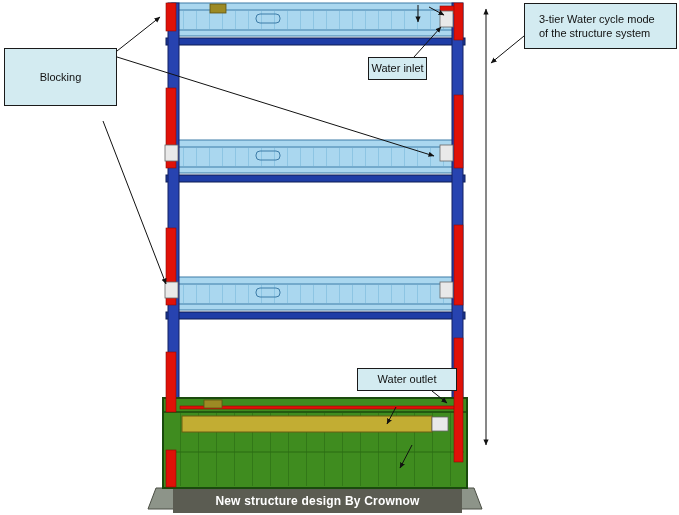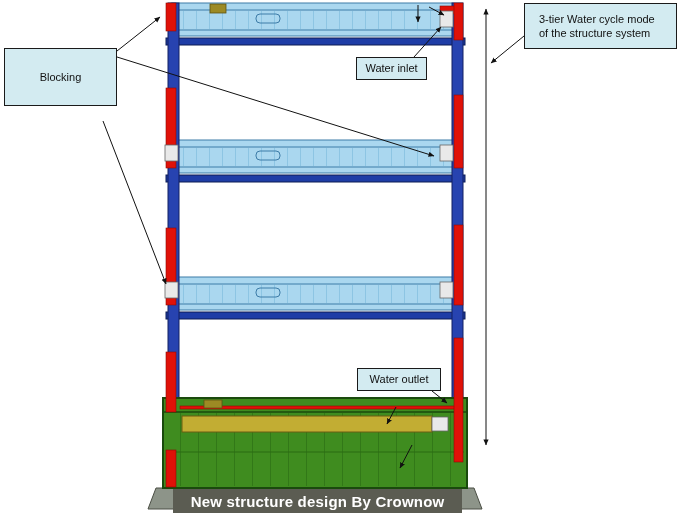--- a/index.html
+++ b/index.html
@@ -5,21 +5,21 @@
   *{margin:0;padding:0;box-sizing:border-box}
   html,body{background:#ffffff;font-family:"Liberation Sans",sans-serif}
   .canvas{position:relative;width:679px;height:515px;background:#fff;overflow:hidden}
   .diagram-svg{position:absolute;left:0;top:0}
   .label-box{position:absolute;background:var(--label-bg);border:1px solid var(--label-border);
     display:flex;align-items:center;justify-content:center;font-size:11px;color:#111;
     text-align:center;line-height:1.3;z-index:3}
   .label-box.multiline{flex-direction:column;align-items:flex-start;justify-content:center;
     padding:3px 14px;text-align:left}
   .caption-bar{position:absolute;left:173px;top:489px;width:289px;height:24px;
-    background:var(--caption-bg);color:var(--caption-text);font-weight:bold;font-size:15px;
+    background:var(--caption-bg);color:var(--caption-text);font-weight:bold;font-size:12px;
     display:flex;align-items:center;justify-content:center;letter-spacing:.2px;z-index:4}
   
   .tray-body{fill:var(--tray-fill);stroke:var(--tray-stroke);stroke-width:1.2}
   .tray-edge{stroke:var(--tray-stroke);stroke-width:1;fill:none}
   .rib{stroke:var(--tray-rib);stroke-width:1}
   .handle{fill:none;stroke:var(--tray-stroke);stroke-width:1}
   .beam{fill:var(--beam-blue);stroke:#0d1c55;stroke-width:1}
   .post{fill:var(--post-blue);stroke:var(--post-stroke);stroke-width:1}
   .pipe{fill:var(--pipe-red);stroke:#8c0a05;stroke-width:.6}
   .conn{fill:var(--connector-white);stroke:#666;stroke-width:.8}
@@ -120,30 +120,30 @@
       <line class="ann" x1="432" y1="391" x2="447" y2="403" marker-end="url(#arrowHead)"></line>
       <line class="ann" x1="396" y1="407" x2="387" y2="424" marker-end="url(#arrowHead)"></line>
       <line class="ann" x1="412" y1="445" x2="400" y2="468" marker-end="url(#arrowHead)"></line>
     </g>
   </svg>
 
   <div class="label-box" style="left:4px;top:48px;width:113px;height:58px">
     <span>Blocking</span>
   </div>
 
-  <div class="label-box" style="left:356px;top:57px;width:71px;height:23px">
+  <div class="label-box" style="left:368px;top:57px;width:59px;height:23px">
     <span>Water inlet</span>
   </div>
 
   <div class="label-box multiline" style="left:524px;top:3px;width:153px;height:46px">
     <span>3-tier Water cycle mode</span>
     <span>of the structure system</span>
   </div>
 
-  <div class="label-box" style="left:357px;top:368px;width:84px;height:23px">
+  <div class="label-box" style="left:357px;top:368px;width:100px;height:23px">
     <span>Water outlet</span>
   </div>
 
   <div class="caption-bar">
     <span>New structure design By Crownow</span>
   </div>
 
 </div>
 
 </body></html>

